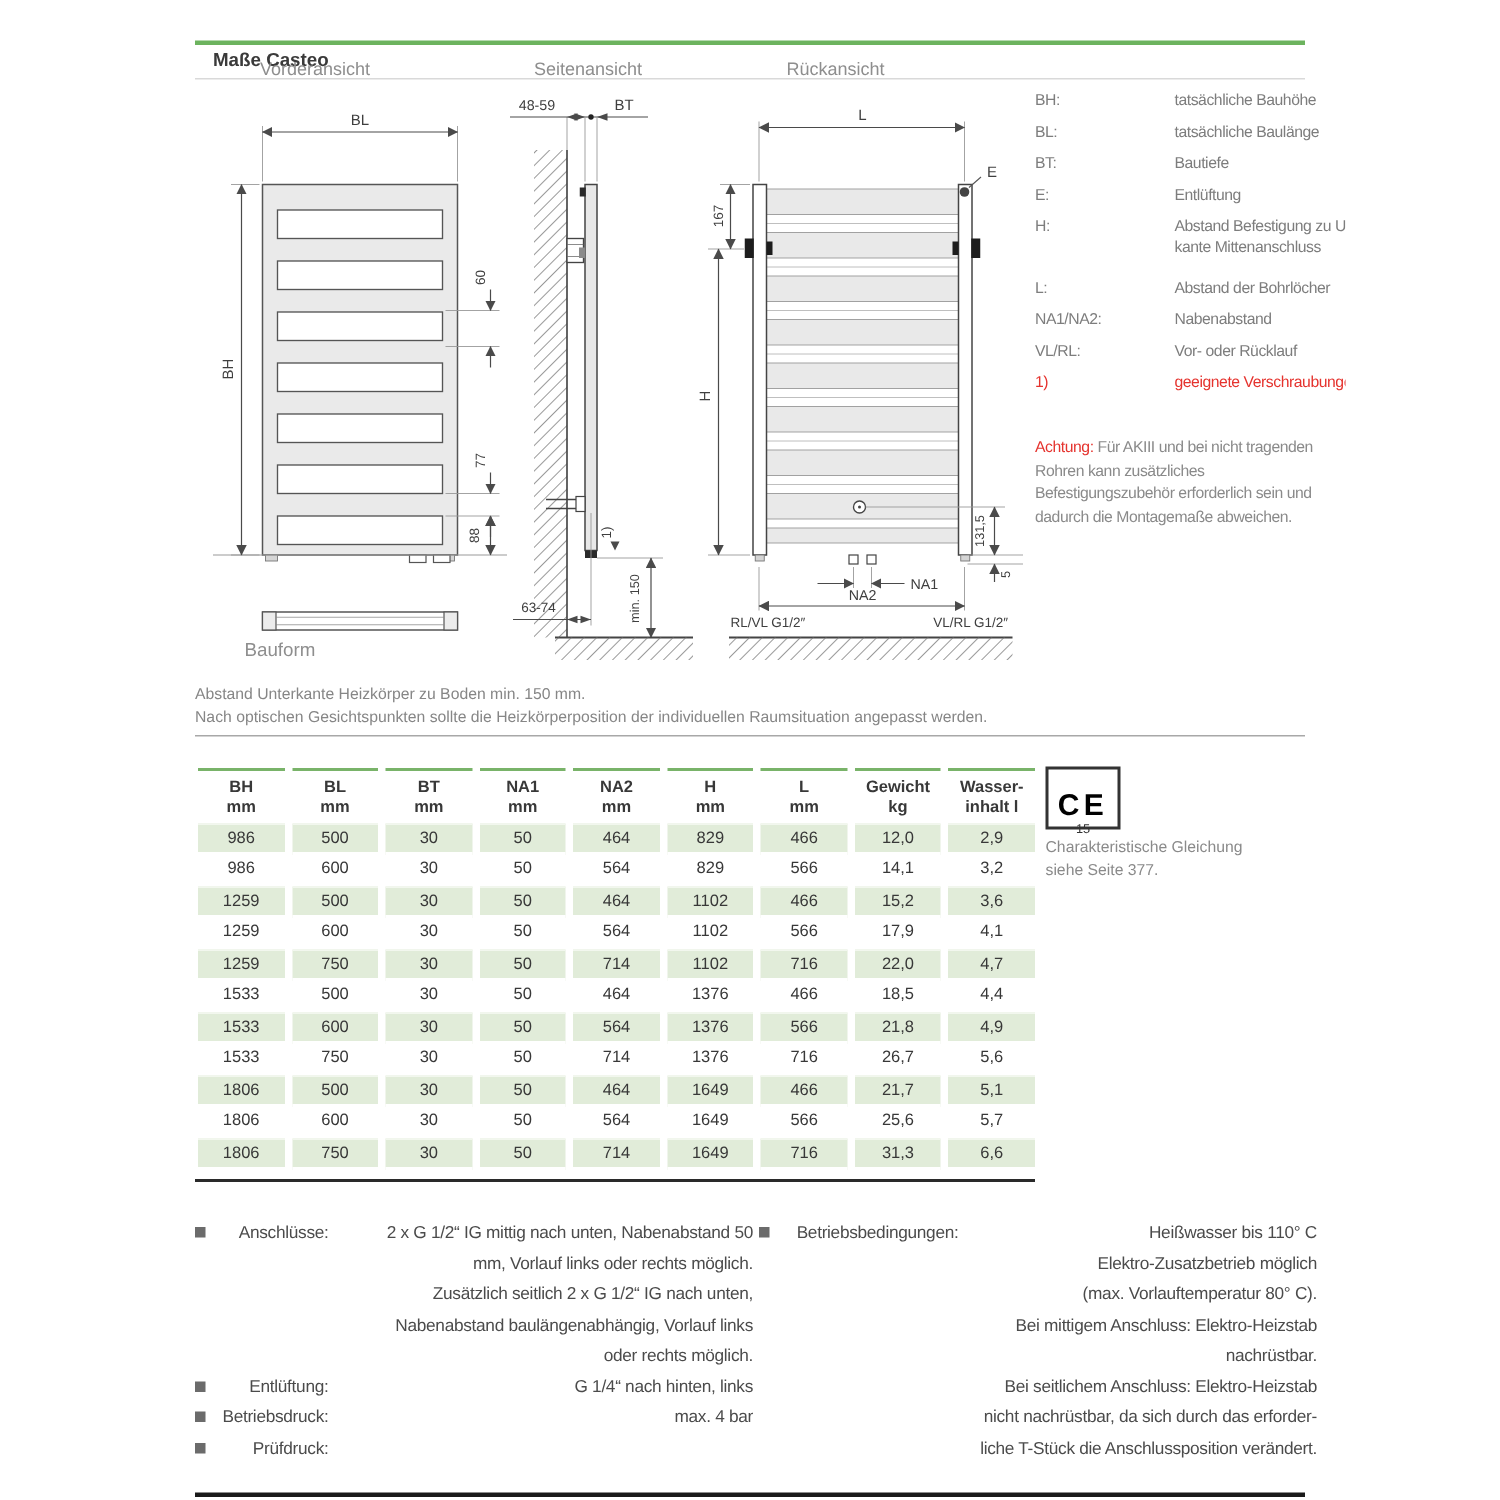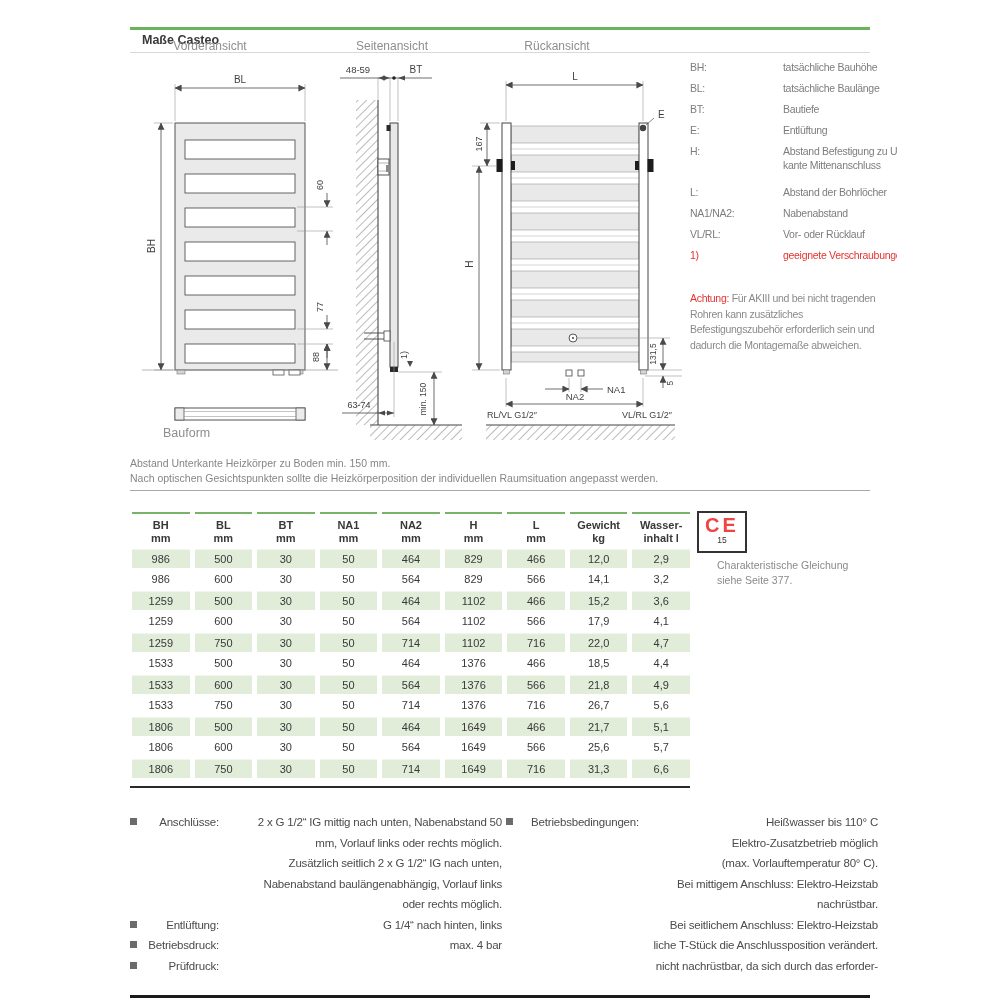--- a/index.html
+++ b/index.html
@@ -31,23 +31,23 @@
   .th{box-sizing:border-box;height:34px;margin-bottom:3px;border-top:2.5px solid #79b369;
       padding-top:5px;font-weight:700;font-size:11px;line-height:13px;text-align:center;color:#383838;}
   .td{box-sizing:border-box;height:21px;border-bottom:2px solid #fff;line-height:19px;
       font-size:11px;text-align:center;color:#383838;}
   .td.green{background:#e1ecd9;border-top:1px solid #f2f7ee;}
   .table-bottom-rule{left:130px;top:786px;width:560px;height:2px;background:#2a2a2a;}
 
   
   .ce-box{left:697px;top:511px;width:46px;height:38px;border:2px solid #333;
           display:flex;flex-direction:column;align-items:center;}
-  .ce-mark{font-size:20px;font-weight:700;letter-spacing:3px;line-height:22px;margin-top:1px;color:#ef4444;}
+  .ce-mark{font-size:20px;font-weight:700;letter-spacing:3px;line-height:22px;margin-top:13px;color:#000000;}
   .ce-num{font-size:8.5px;line-height:9px;color:#333;text-align:center;}
-  .ce-note{left:717px;top:558px;font-size:10.5px;color:#8a8a8a;line-height:15px;white-space:nowrap;}
+  .ce-note{left:697px;top:558px;font-size:10.5px;color:#8a8a8a;line-height:15px;white-space:nowrap;}
 
   
   .specs{font-size:11.5px;letter-spacing:-0.2px;color:#4b4b4b;}
   .specs-left{left:130px;top:812px;width:372px;}
   .specs-right{left:506px;top:812px;width:372px;}
   .spec-item{display:grid;text-align:right;}
   .bullet{width:7px;height:7px;background:#6b6b6b;margin-top:6px;display:inline-block;}
   .spec-label{line-height:20.5px;white-space:nowrap;}
   .spec-line{line-height:20.5px;white-space:nowrap;}
   .bottom-rule{left:130px;top:995px;width:740px;height:2.5px;background:#1a1a1a;}
@@ -508,20 +508,20 @@
       <div class="spec-item" style="grid-template-columns: 15px 118px 1fr;">
         <span class="bullet"></span>
         <div class="spec-label">Betriebsbedingungen:</div>
         <div class="spec-lines">
           <div class="spec-line">Heißwasser bis 110° C</div>
           <div class="spec-line">Elektro-Zusatzbetrieb möglich</div>
           <div class="spec-line">(max. Vorlauftemperatur 80° C).</div>
           <div class="spec-line">Bei mittigem Anschluss: Elektro-Heizstab</div>
           <div class="spec-line">nachrüstbar.</div>
           <div class="spec-line">Bei seitlichem Anschluss: Elektro-Heizstab</div>
+          <div class="spec-line">nicht nachrüstbar, da sich durch das erforder-</div>
           <div class="spec-line">liche T-Stück die Anschlussposition verändert.</div>
-          <div class="spec-line">nicht nachrüstbar, da sich durch das erforder-</div>
         </div>
       </div>
     </div>
 
   <div class="abs bottom-rule"></div>
 </div>
 
 </body></html>

